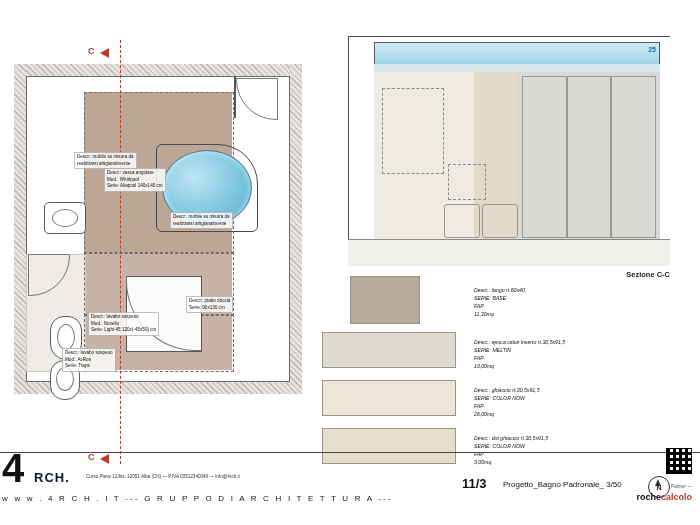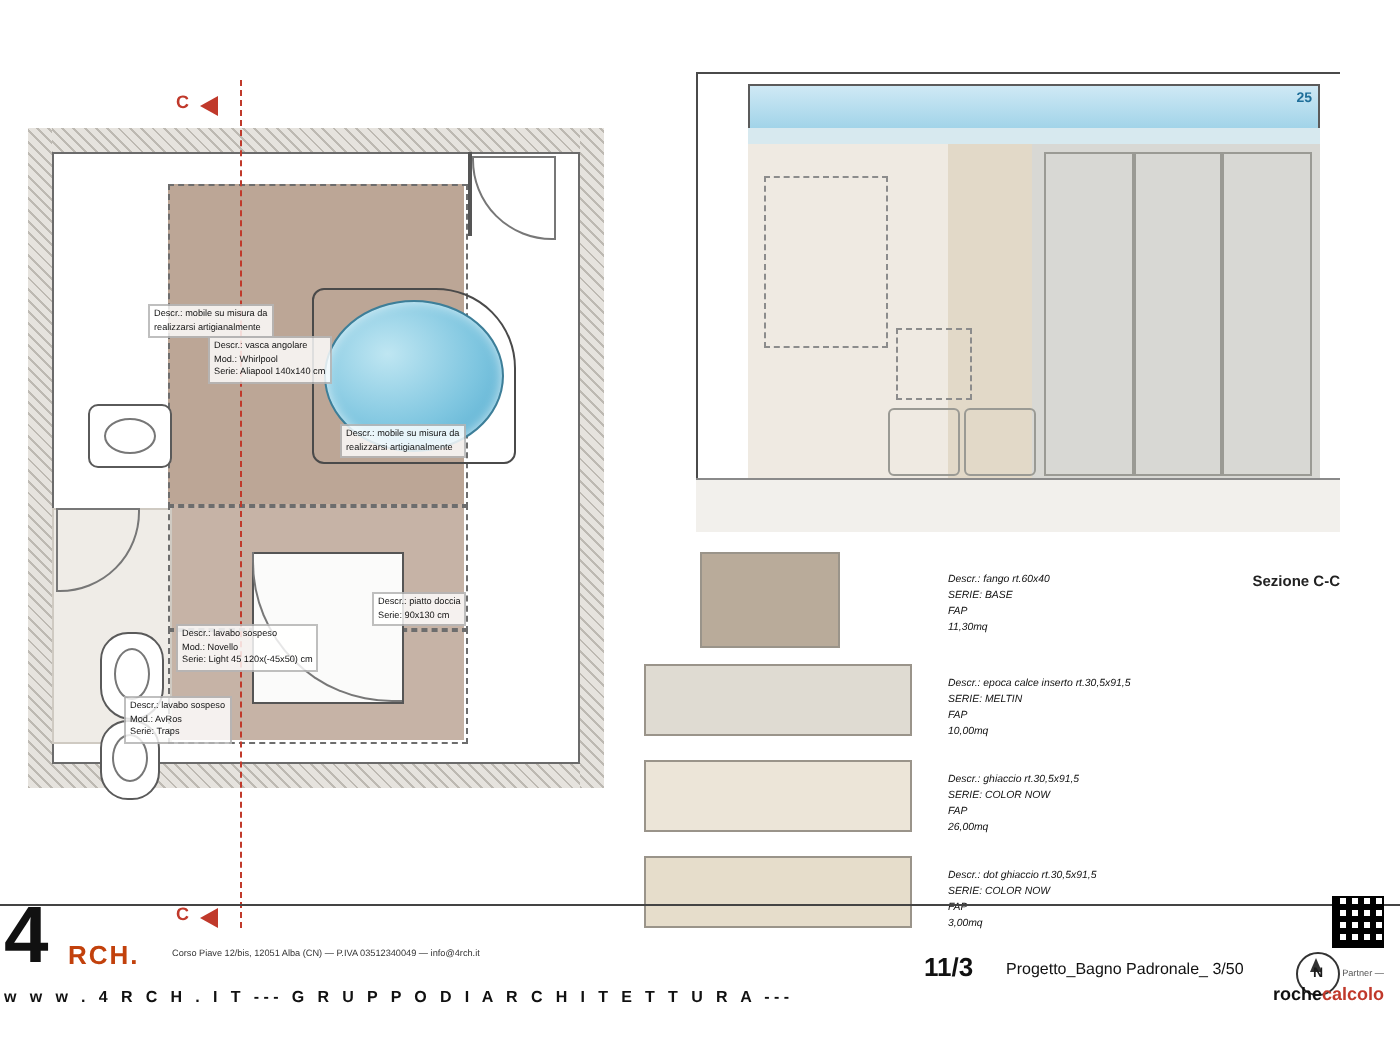--- a/index.html
+++ b/index.html
@@ -101,23 +101,23 @@
   .badge25{position:absolute;right:14px;top:10px;font-size:7px;color:#1f6f9a;font-weight:bold;}
   .sec-caption{position:absolute;right:8px;top:238px;font-size:7.5px;font-weight:bold;color:#222;}
 
   
   .swatch{position:absolute;border:1px solid #9a948a;}
   .sw-text{position:absolute;font-size:5.2px;line-height:1.55;font-style:italic;color:#111;}
 
   
   .footer-rule{position:absolute;left:0;right:0;top:452px;height:0;border-top:1px solid #444;}
   .logo4{position:absolute;left:2px;top:448px;font-size:40px;font-weight:bold;letter-spacing:-2px;color:#111;line-height:1;}
-  .logo-arch{position:absolute;left:34px;top:470px;font-size:13px;font-weight:bold;letter-spacing:1px;color:#c2410c;}
+  .logo-arch{position:absolute;left:34px;top:470px;font-size:13px;font-weight:bold;letter-spacing:1px;color:#0f172a;}
   .footer-addr{position:absolute;left:86px;top:474px;font-size:4.6px;color:#333;white-space:nowrap;}
-  .footer-web{position:absolute;left:2px;top:494px;font-size:8px;font-weight:bold;letter-spacing:2.2px;color:#111;white-space:nowrap;}
+  .footer-web{position:absolute;left:2px;top:494px;font-size:8px;font-weight:normal;letter-spacing:2.2px;color:#111;white-space:nowrap;}
   .sheet-no{position:absolute;left:462px;top:476px;font-size:13px;font-weight:bold;color:#111;}
   .sheet-title{position:absolute;left:503px;top:480px;font-size:8px;color:#111;}
   .north{position:absolute;left:648px;top:476px;width:20px;height:20px;border:1px solid #333;border-radius:50%;}
   .north span{position:absolute;left:50%;top:50%;transform:translate(-50%,-50%);font-size:7px;font-weight:bold;}
   .north-arrow{position:absolute;left:6px;top:2px;width:0;height:0;border-left:3px solid transparent;border-right:3px solid transparent;border-bottom:7px solid #333;}
   .qr{position:absolute;right:8px;top:448px;width:24px;height:24px;
     background:
       linear-gradient(90deg,#000 0 3px,transparent 3px 6px,#000 6px 9px,transparent 9px 12px,#000 12px 15px,transparent 15px 18px,#000 18px 21px,transparent 21px 24px),
       linear-gradient(0deg,#000 0 3px,transparent 3px 6px,#000 6px 9px,transparent 9px 12px,#000 12px 15px,transparent 15px 18px,#000 18px 21px,transparent 21px 24px);
     background-blend-mode:multiply;background-color:#fff;border:1px solid #000;}
@@ -231,21 +231,21 @@
     <div class="cab-grid" style="left:270px;top:40px;width:44px;height:160px;"></div>
 
     <div class="dash-s" style="left:42px;top:52px;width:60px;height:84px;"></div>
     <div class="dash-s" style="left:108px;top:128px;width:36px;height:34px;"></div>
     <div class="cab-grid" style="left:104px;top:168px;width:34px;height:32px;border-radius:3px;"></div>
     <div class="cab-grid" style="left:142px;top:168px;width:34px;height:32px;border-radius:3px;"></div>
 
     <div class="floorline"></div>
     <div class="base"></div>
   </div>
-  <div class="sec-caption" style="right:30px;top:286px;">Sezione C-C</div>
+  <div class="sec-caption" style="right:30px;top:270px;">Sezione C-C</div>
 
   <div class="swatch" style="left:350px;top:276px;width:68px;height:46px;background:#b9ab9a;"></div>
   <div class="sw-text" style="left:474px;top:286px;">
     <span>Descr.: fango rt.60x40</span><br>
     <span>SERIE: BASE</span><br>
     <span>FAP</span><br>
     <span>11,30mq</span>
   </div>
 
   <div class="swatch" style="left:322px;top:332px;width:132px;height:34px;background:#dfdbd2;"></div>

